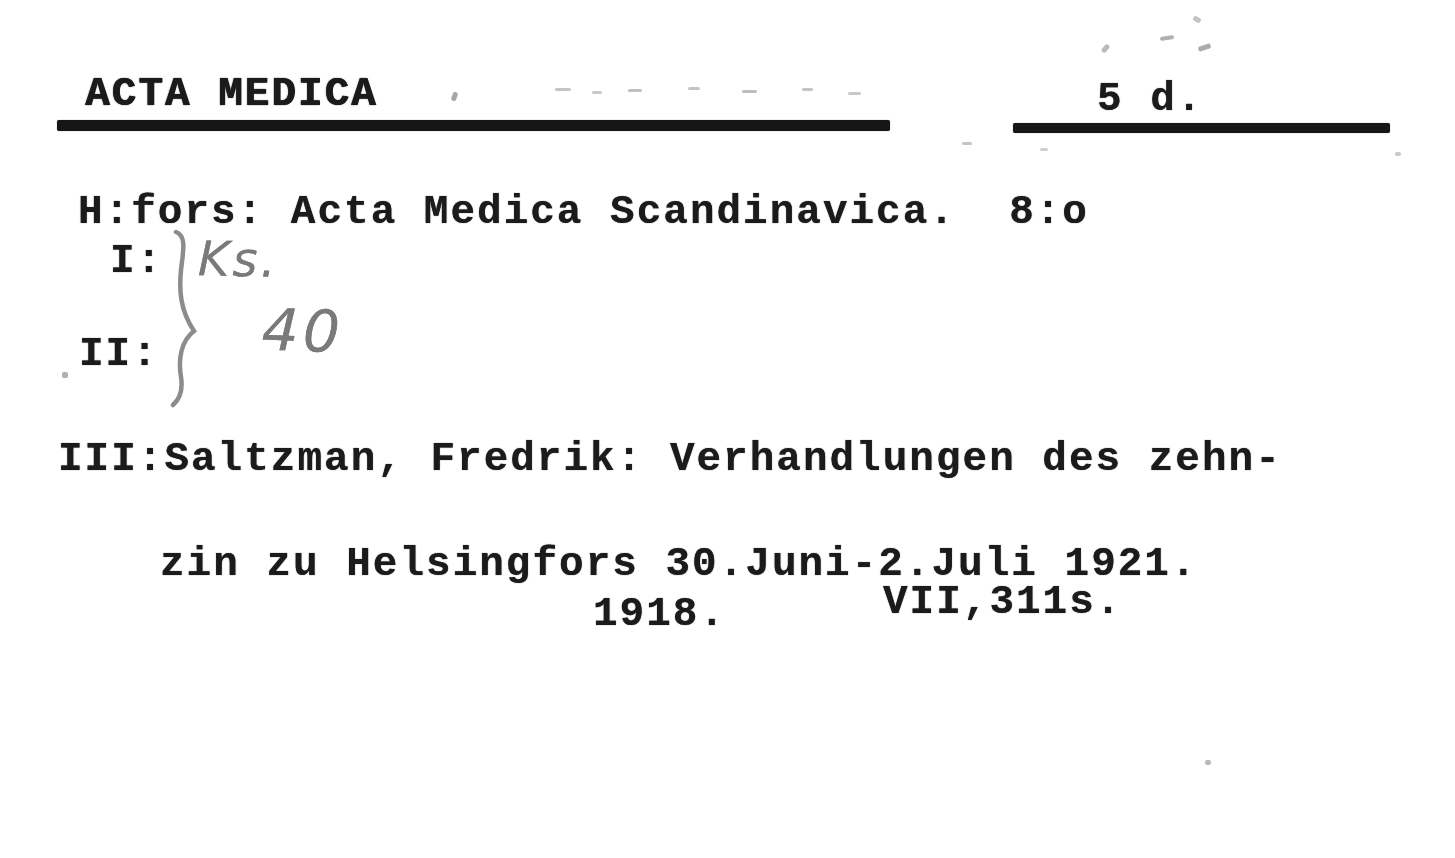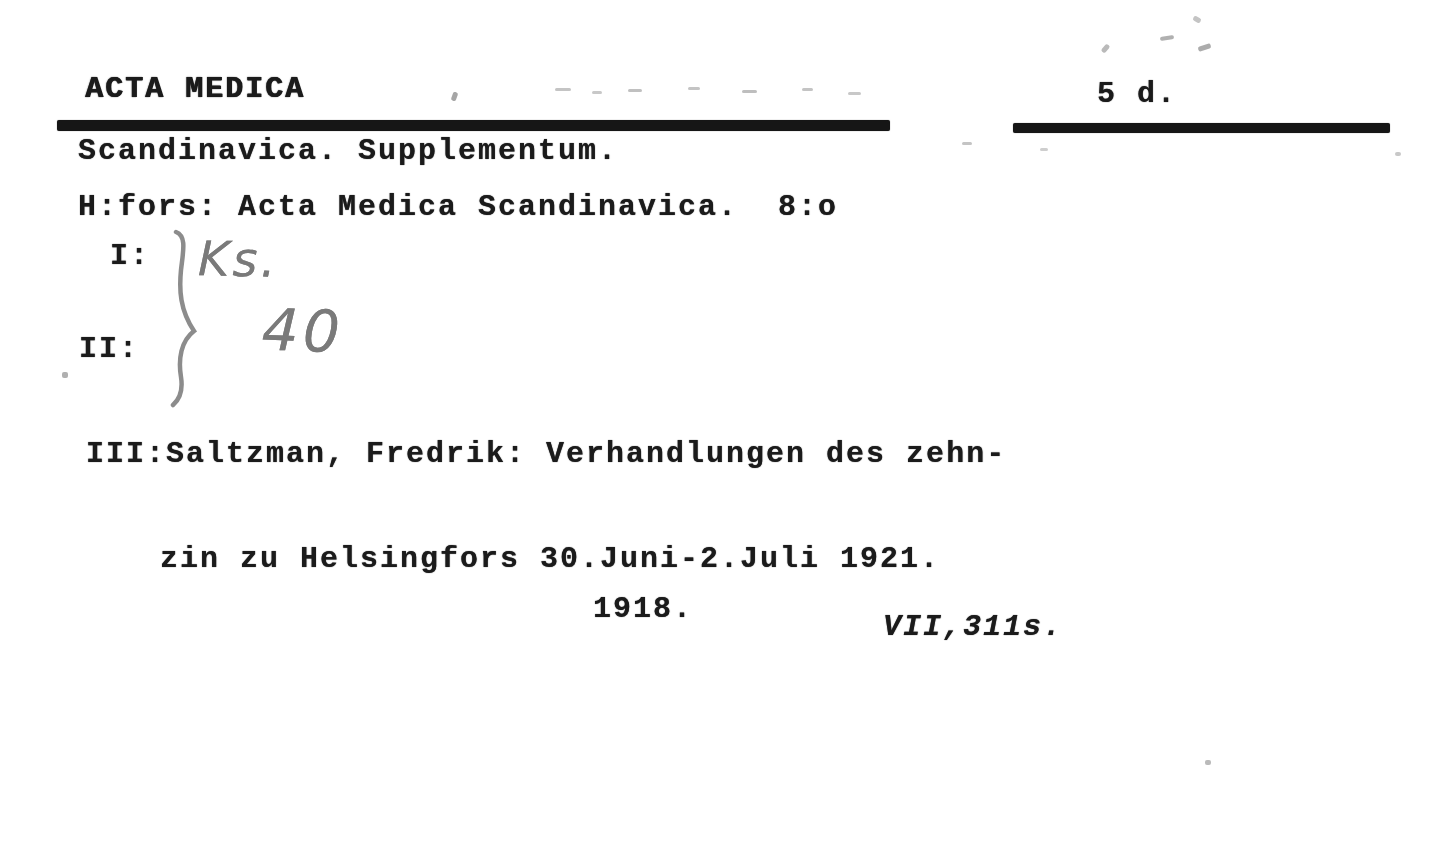--- a/index.html
+++ b/index.html
@@ -8,21 +8,21 @@
     width: 1455px;
     height: 858px;
     background: #ffffff;
     overflow: hidden;
     font-family: "Liberation Mono", "DejaVu Sans Mono", monospace;
   }
   
   .t {
     position: absolute;
     font-weight: 700;
-    font-size: 30px;
+    font-size: 41px;
     line-height: 1;
     letter-spacing: 2px;
     color: #1b1b1b;
     white-space: pre;
     text-shadow: 0 0 1px rgba(15,15,15,0.85);
   }
   .t-heavy {
     text-shadow: 0.7px 0 0 #1b1b1b, 0 0 1.2px rgba(0,0,0,0.9);
   }
   
@@ -54,37 +54,36 @@
 <body>
 
 <div class="card">
 
   <div class="t t-heavy" style="left:85px; top:74px;">ACTA MEDICA</div>
   <div class="rule" style="left:57px; top:120px; width:833px; height:11px;"></div>
 
   <div class="t" style="left:1097px; top:79px;">5 d.</div>
   <div class="rule" style="left:1013px; top:123px; width:377px; height:10px;"></div>
 
-  <div class="t" style="left:78px; top:136px;">Scandinavica. Supplementum.</div>
   <div class="t" style="left:78px; top:184px;margin-top:8px;">H:fors: Acta Medica Scandinavica.  8:o</div>
 
   <div class="t" style="left:110px; top:241px;">I:</div>
   <div class="t" style="left:79px; top:334px;">II:</div>
 
   <svg class="brace-svg" style="left:163px; top:226px;" width="46" height="184" viewBox="0 0 46 184">
     <path d="M 13 6 C 24 10, 20 26, 18 44 C 16 64, 17 84, 31 105 C 18 115, 15 133, 18 151 C 20 164, 17 173, 10 179" fill="none" stroke="#8c8c8c" stroke-width="4.5" stroke-linecap="round"></path>
   </svg>
 
   <div class="hand" style="left:198px; top:235px; font-size:48px; letter-spacing:3px; transform:rotate(1deg);">Ks.</div>
   <div class="hand" style="left:262px; top:302px; font-size:58px; letter-spacing:4px; transform:rotate(2deg);">40</div>
 
-  <div class="t" style="left:58px; top:439px;margin-left:28px;">III:Saltzman, Fredrik: Verhandlungen des zehn-</div>
+  <div class="t" style="left:58px; top:439px;">III:Saltzman, Fredrik: Verhandlungen des zehn-</div>
   <div class="t" style="left:160px; top:544px;text-align:center;">zin zu Helsingfors 30.Juni-2.Juli 1921.</div>
   <div class="t" style="left:593px; top:594px;">1918.</div>
-  <div class="t" style="left:883px; top:612px;font-style:italic;">VII,311s.</div>
+  <div class="t" style="left:883px; top:582px;">VII,311s.</div>
 
   <div class="speck" style="left:452px; top:92px; width:5px; height:9px; opacity:.45; transform:rotate(20deg);"></div>
   <div class="speck" style="left:555px; top:88px; width:16px; height:3px; opacity:.3;"></div>
   <div class="speck" style="left:592px; top:91px; width:10px; height:3px; opacity:.28;"></div>
   <div class="speck" style="left:628px; top:89px; width:14px; height:3px; opacity:.32;"></div>
   <div class="speck" style="left:688px; top:87px; width:12px; height:3px; opacity:.3;"></div>
   <div class="speck" style="left:742px; top:90px; width:15px; height:3px; opacity:.33;"></div>
   <div class="speck" style="left:802px; top:88px; width:11px; height:3px; opacity:.3;"></div>
   <div class="speck" style="left:848px; top:92px; width:13px; height:3px; opacity:.28;"></div>
   <div class="speck" style="left:962px; top:142px; width:10px; height:3px; opacity:.3;"></div>

